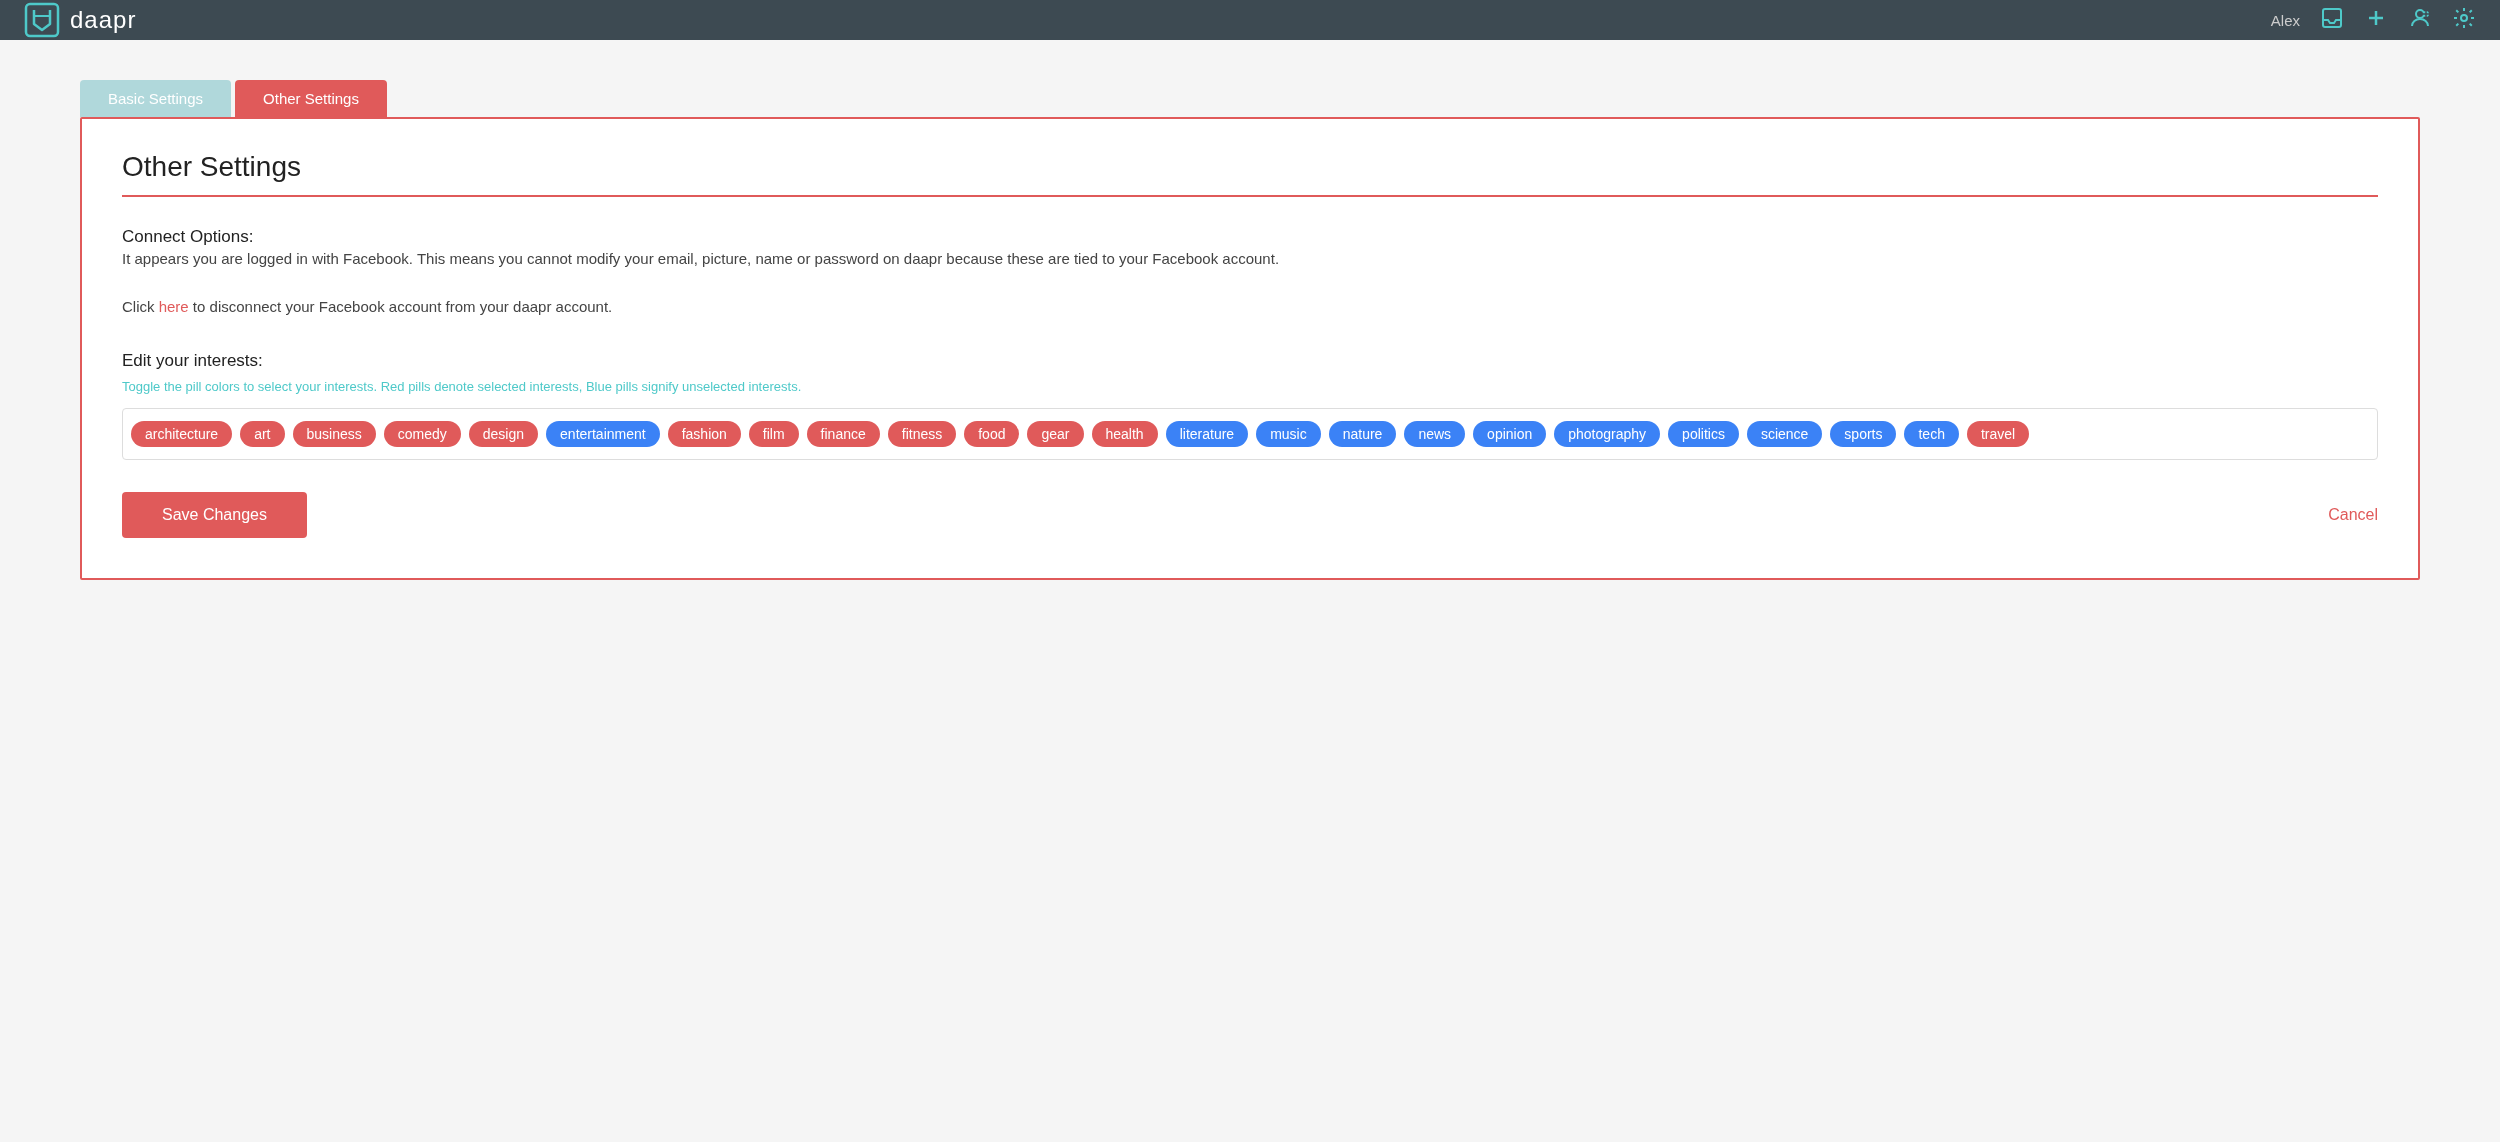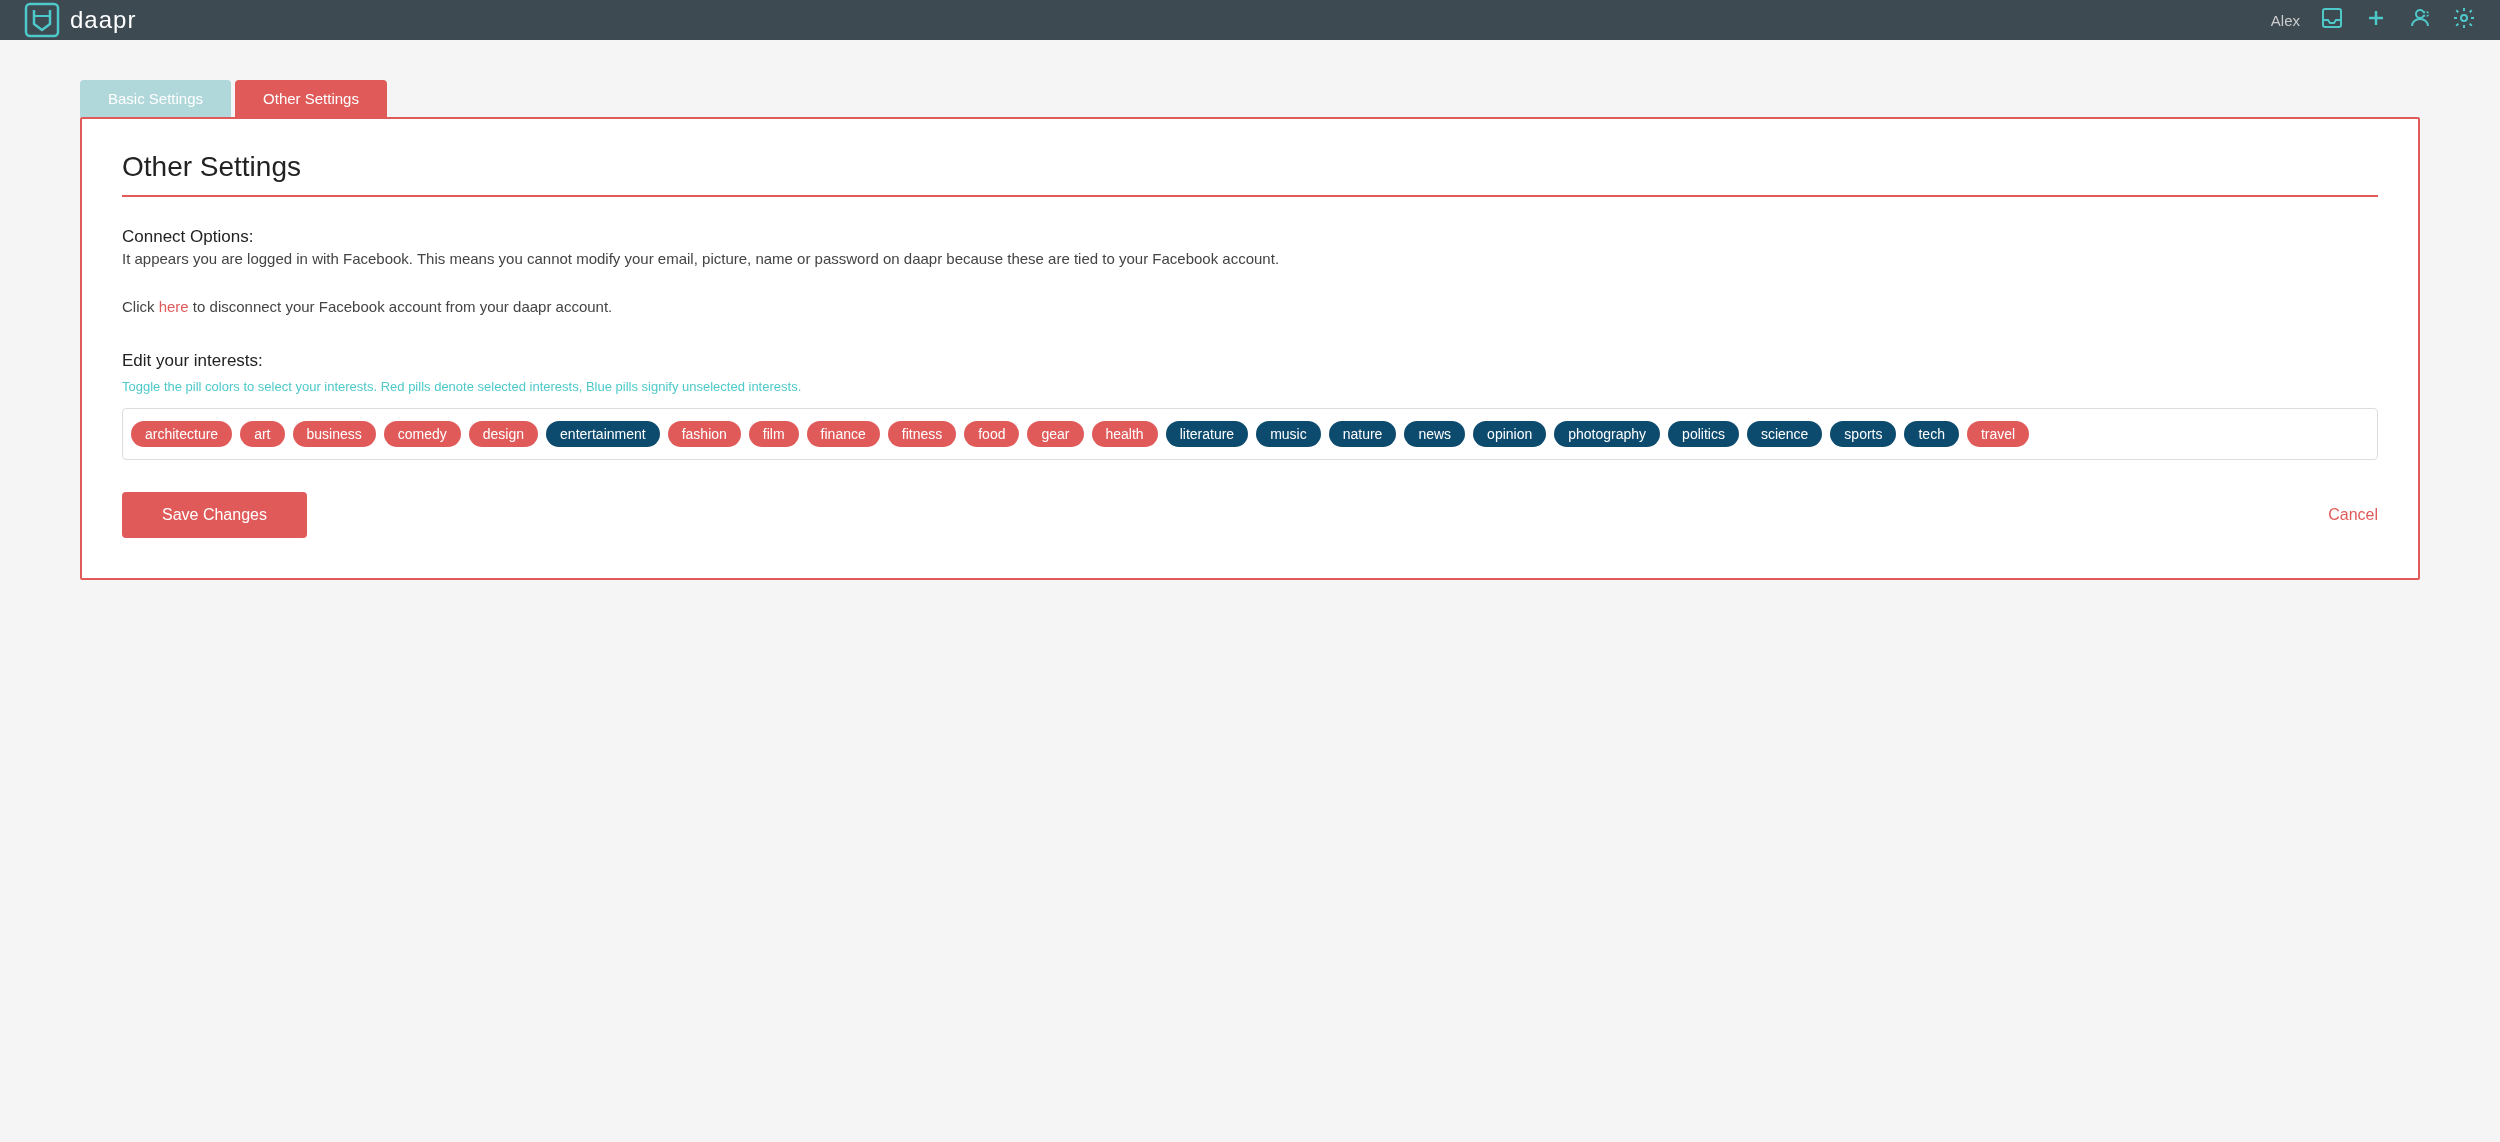--- a/index.html
+++ b/index.html
@@ -152,21 +152,21 @@
       border-radius: 20px;
       font-size: 14px;
       color: #fff;
       cursor: pointer;
       user-select: none;
     }
     .pill-selected {
       background: #e05a5a;
     }
     .pill-unselected {
-      background: #0c4a6e;
+      background: #3b82f6;
     }
 
     
     .actions-row {
       display: flex;
       align-items: center;
       justify-content: space-between;
       margin-top: 16px;
     }
     .btn-save {

